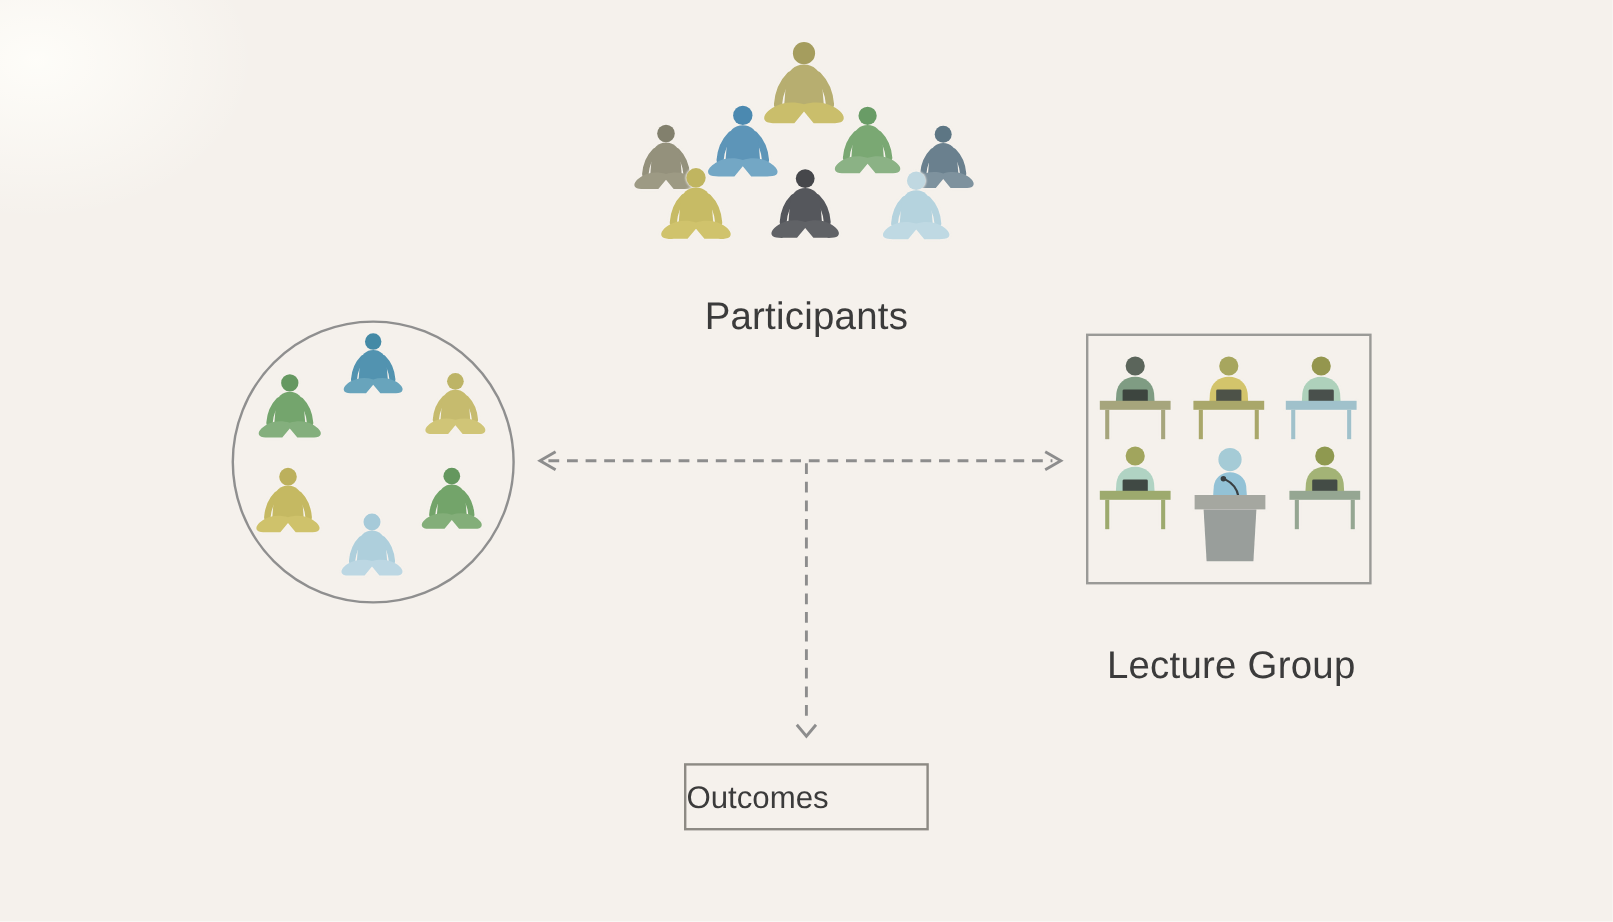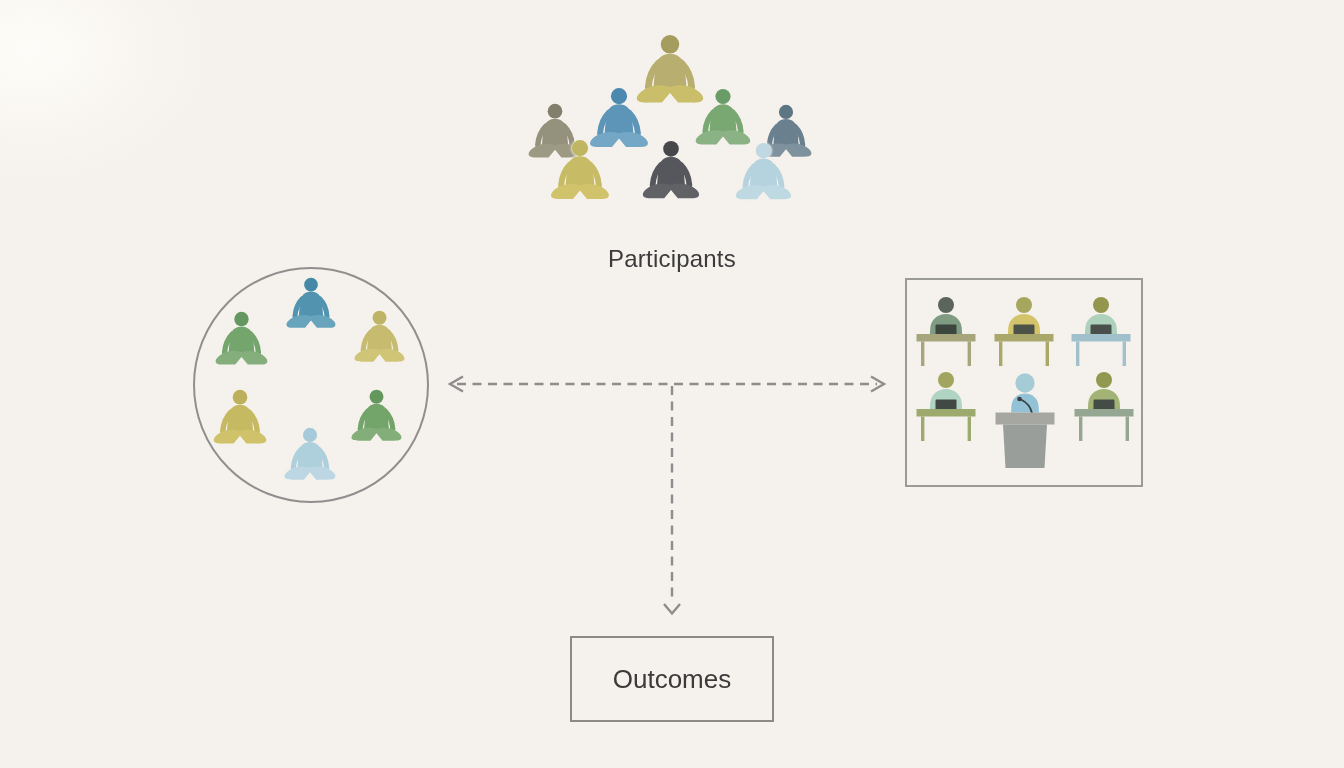--- a/index.html
+++ b/index.html
@@ -14,21 +14,21 @@
   }
   .fig{
     position:absolute;
     line-height:0;
     filter: drop-shadow(0 0 1px rgba(246,242,237,0.95)) drop-shadow(0 0 1px rgba(246,242,237,0.8));
   }
   .label{
     position:absolute;
     width:320px;
     text-align:center;
-    font-size:24px;
+    font-size:32px;
     color:#3b3b3b;
     letter-spacing:0.2px;
   }
   #meditation-circle{
     position:absolute;
     left:193px;top:267px;
     width:236px;height:236px;
     border:2px solid #8f8f8f;
     border-radius:50%;
     box-sizing:border-box;
@@ -36,24 +36,24 @@
   #lecture-box{
     position:absolute;
     left:905px;top:278px;
     width:238px;height:209px;
     border:2px solid #9a9a97;
     box-sizing:border-box;
   }
   #outcomes-box{
     position:absolute;
     left:570px;top:636px;
-    width:204px;height:86px;
+    width:204px;height:56px;
     border:2px solid #8d8a84;
     box-sizing:border-box;
-    display:flex;align-items:center;justify-content:center;
+    display:flex;align-items:center;justify-content:flex-start;
     font-size:26px;color:#3b3b3b;
   }
   #arrows{position:absolute;left:0;top:0;pointer-events:none;}
 </style>
 </head>
 <body>
 
 <div id="canvas">
 
   <svg id="arrows" width="1344" height="768" viewBox="0 0 1344 768">
@@ -66,20 +66,21 @@
     </g>
   </svg>
 
   <div id="meditation-circle"></div>
   <div id="lecture-box"></div>
   <div id="outcomes-box">
     <span>Outcomes</span>
   </div>
 
   <div class="label" style="left:512px;top:245px;">Participants</div>
+  <div class="label" style="left:866px;top:536px;">Lecture Group</div>
 
 <div class="fig" style="left: 631px; top: 34px;"><svg viewBox="0 0 64 60" width="78" height="73">
     <circle cx="32" cy="8.5" r="7.6" fill="#a59d5e"></circle>
     <path d="M22.5,24 C17.5,29 14.8,36 14.2,43.5" stroke="#b7ae70" stroke-width="5.6" stroke-linecap="round" fill="none"></path>
     <path d="M41.5,24 C46.5,29 49.2,36 49.8,43.5" stroke="#b7ae70" stroke-width="5.6" stroke-linecap="round" fill="none"></path>
     <path d="M32,16.2 C25.5,16.2 20.8,20.6 19.8,27.2 L18.4,44.5 L45.6,44.5 L44.2,27.2 C43.2,20.6 38.5,16.2 32,16.2 Z" fill="#b7ae70"></path>
     <path fill-rule="evenodd" fill="#cabe6b" d="M32,43.5 C39,41.3 47,41.8 53.5,45.8 C58.5,49 60.6,52.5 58.4,54.9 C56.6,56.7 52,56.4 48,56.4 L16,56.4 C12,56.4 7.4,56.7 5.6,54.9 C3.4,52.5 5.5,49 10.5,45.8 C17,41.8 25,41.3 32,43.5 Z M32,48.4 L38.6,56.4 L25.4,56.4 Z"></path>
   </svg></div>
     <div class="fig" style="left: 524px; top: 103px;"><svg viewBox="0 0 64 60" width="62" height="58">
     <circle cx="32" cy="8.5" r="7.6" fill="#82806d"></circle>

